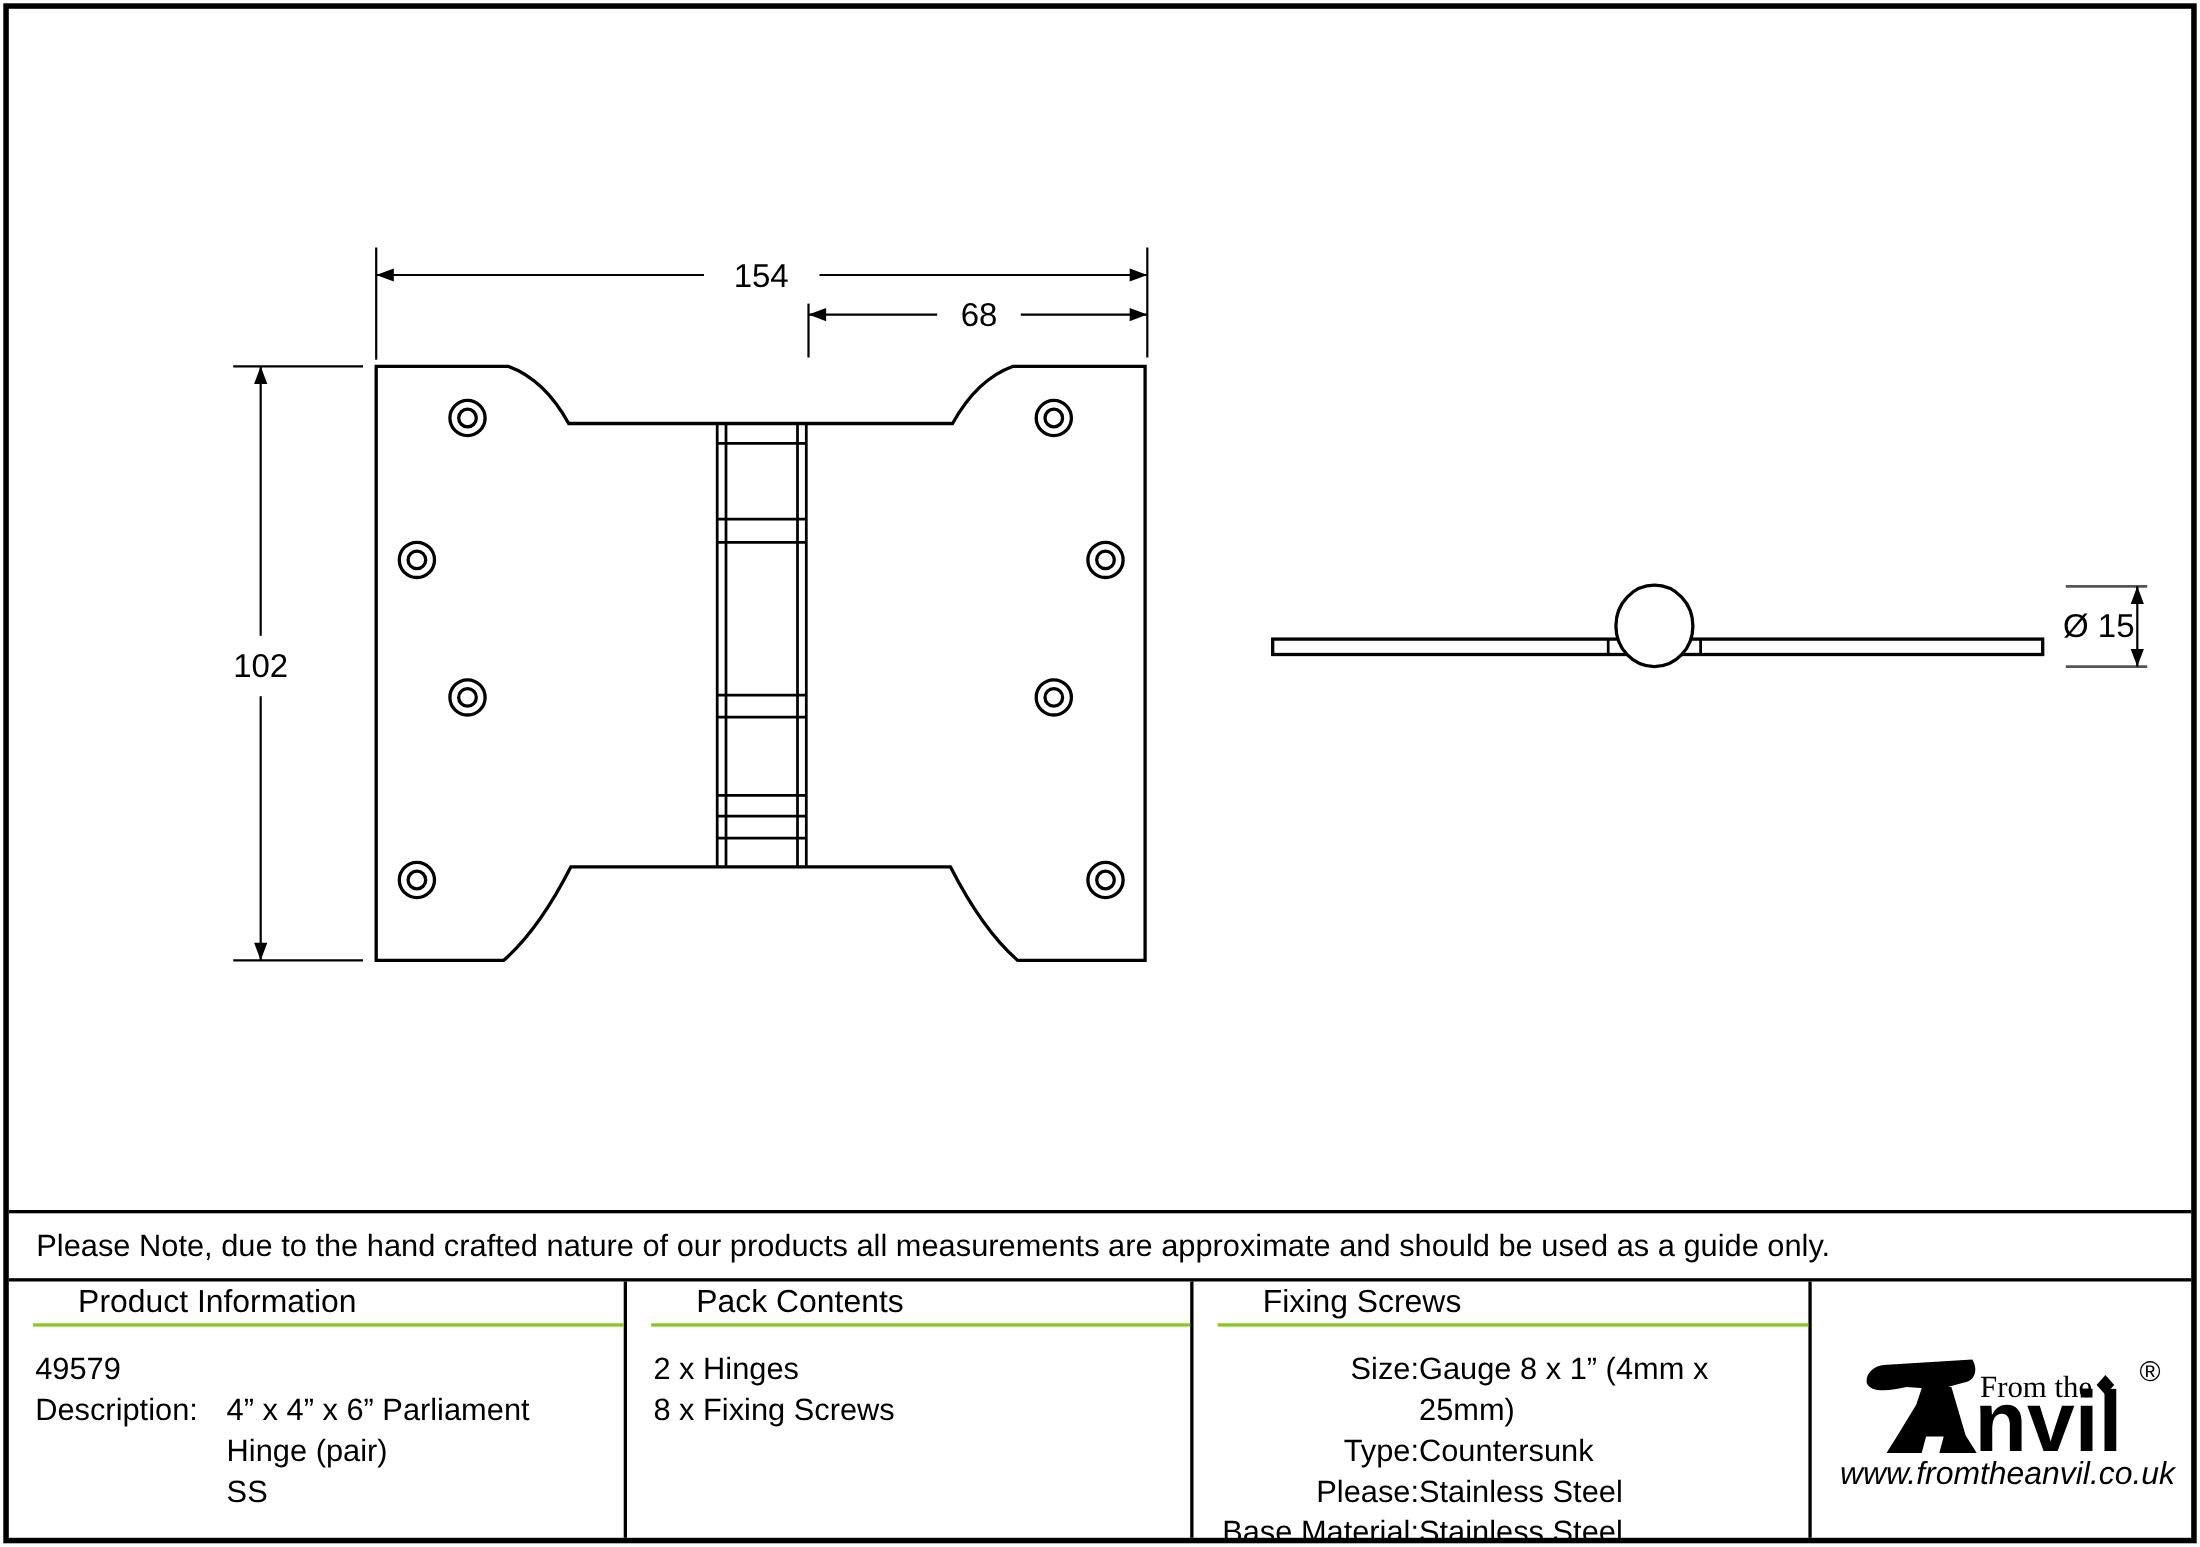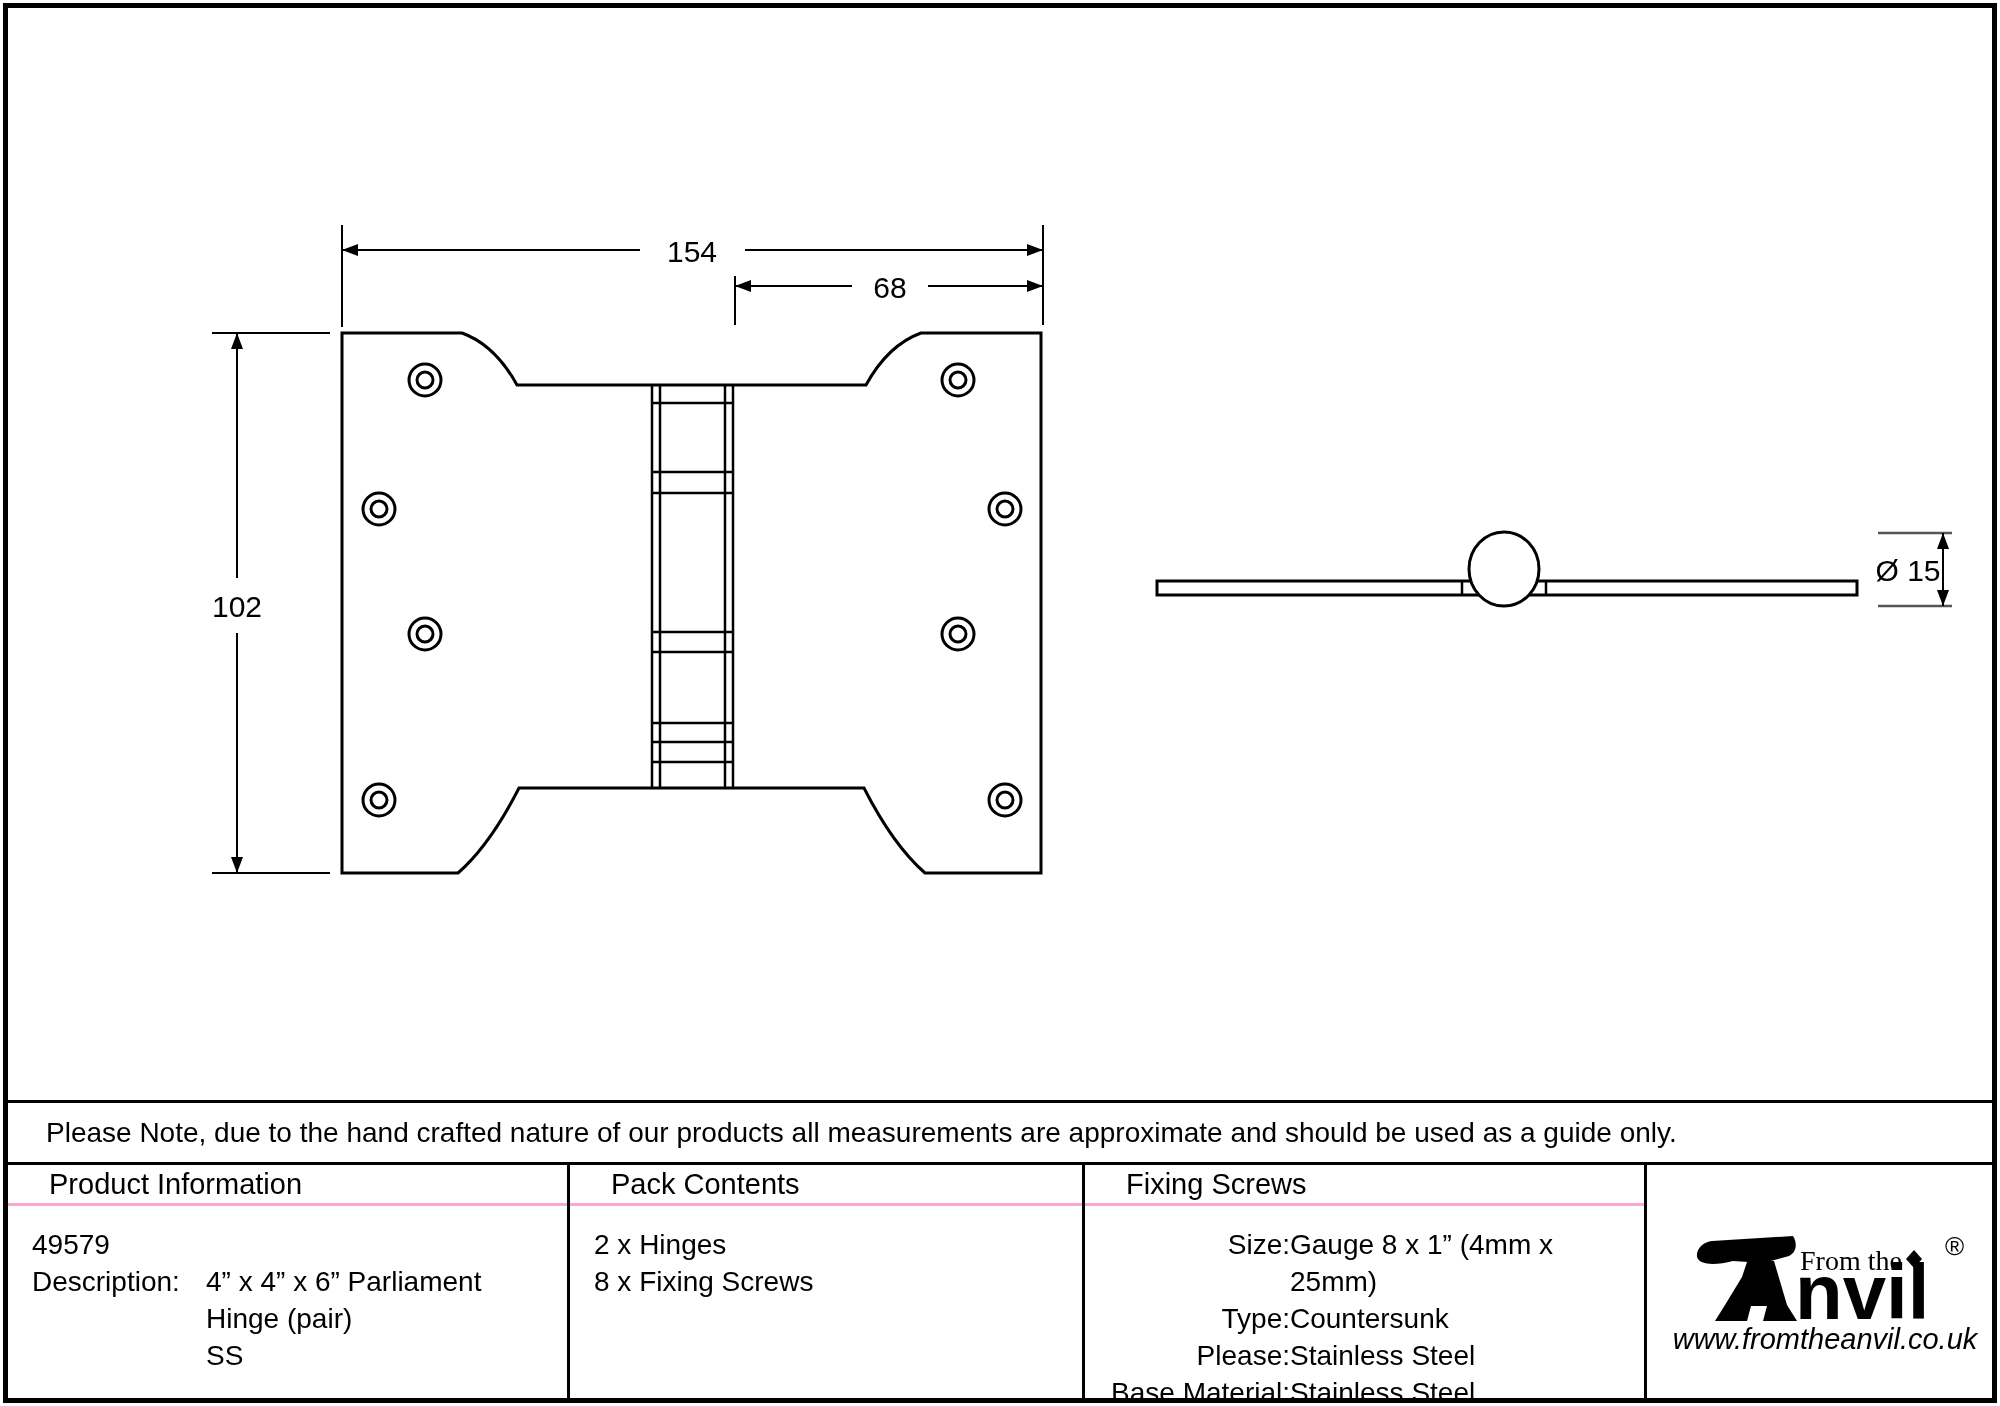--- a/index.html
+++ b/index.html
@@ -2,30 +2,30 @@
 <html><head>
 <meta charset="utf-8">
 <style>
   html,body{margin:0;padding:0;background:#fff;}
   body{width:2000px;height:1406px;position:relative;overflow:hidden;
        font-family:"Liberation Sans",sans-serif;color:#000;}
   .frame{position:absolute;inset:3px;border:5px solid #000;pointer-events:none;z-index:50;}
   .drawing-svg{position:absolute;left:0;top:0;}
   .note-row{position:absolute;left:8px;right:8px;top:1100px;height:65px;
             border-top:3px solid #000;border-bottom:3px solid #000;box-sizing:border-box;
-            display:flex;align-items:center;padding-left:38px;font-size:28px;}
+            display:flex;align-items:center;padding-left:25px;font-size:28px;}
   .info-table{position:absolute;left:8px;right:8px;top:1165px;bottom:8px;display:flex;}
   .col{box-sizing:border-box;height:100%;}
   .col-borders{border-right:3px solid #000;}
   .col-product{width:562px;}
   .col-pack{width:515px;}
   .col-fixing{width:562px;}
   .col-logo{flex:1;position:relative;}
-  .cell-header{height:41px;border-bottom:3px solid #f9a8d4;box-sizing:border-box;
-               display:flex;align-items:center;padding-left:41px;font-size:29px;}
+  .cell-header{height:41px;border-bottom:3px solid #84cc16;box-sizing:border-box;
+               display:flex;align-items:center;padding-left:41px;font-size:29px;margin-left:22px;}
   .cell-body{padding:20px 10px 0 24px;font-size:28px;line-height:37px;}
   .kv{display:flex;}
   .kv .k{width:174px;flex:none;}
   .fix .k{width:181px;text-align:right;}
   .logo-svg{position:absolute;left:0;top:0;}
   text{font-family:"Liberation Sans",sans-serif;}
   .serif{font-family:"Liberation Serif",serif;}
 </style>
 </head>
 <body>

